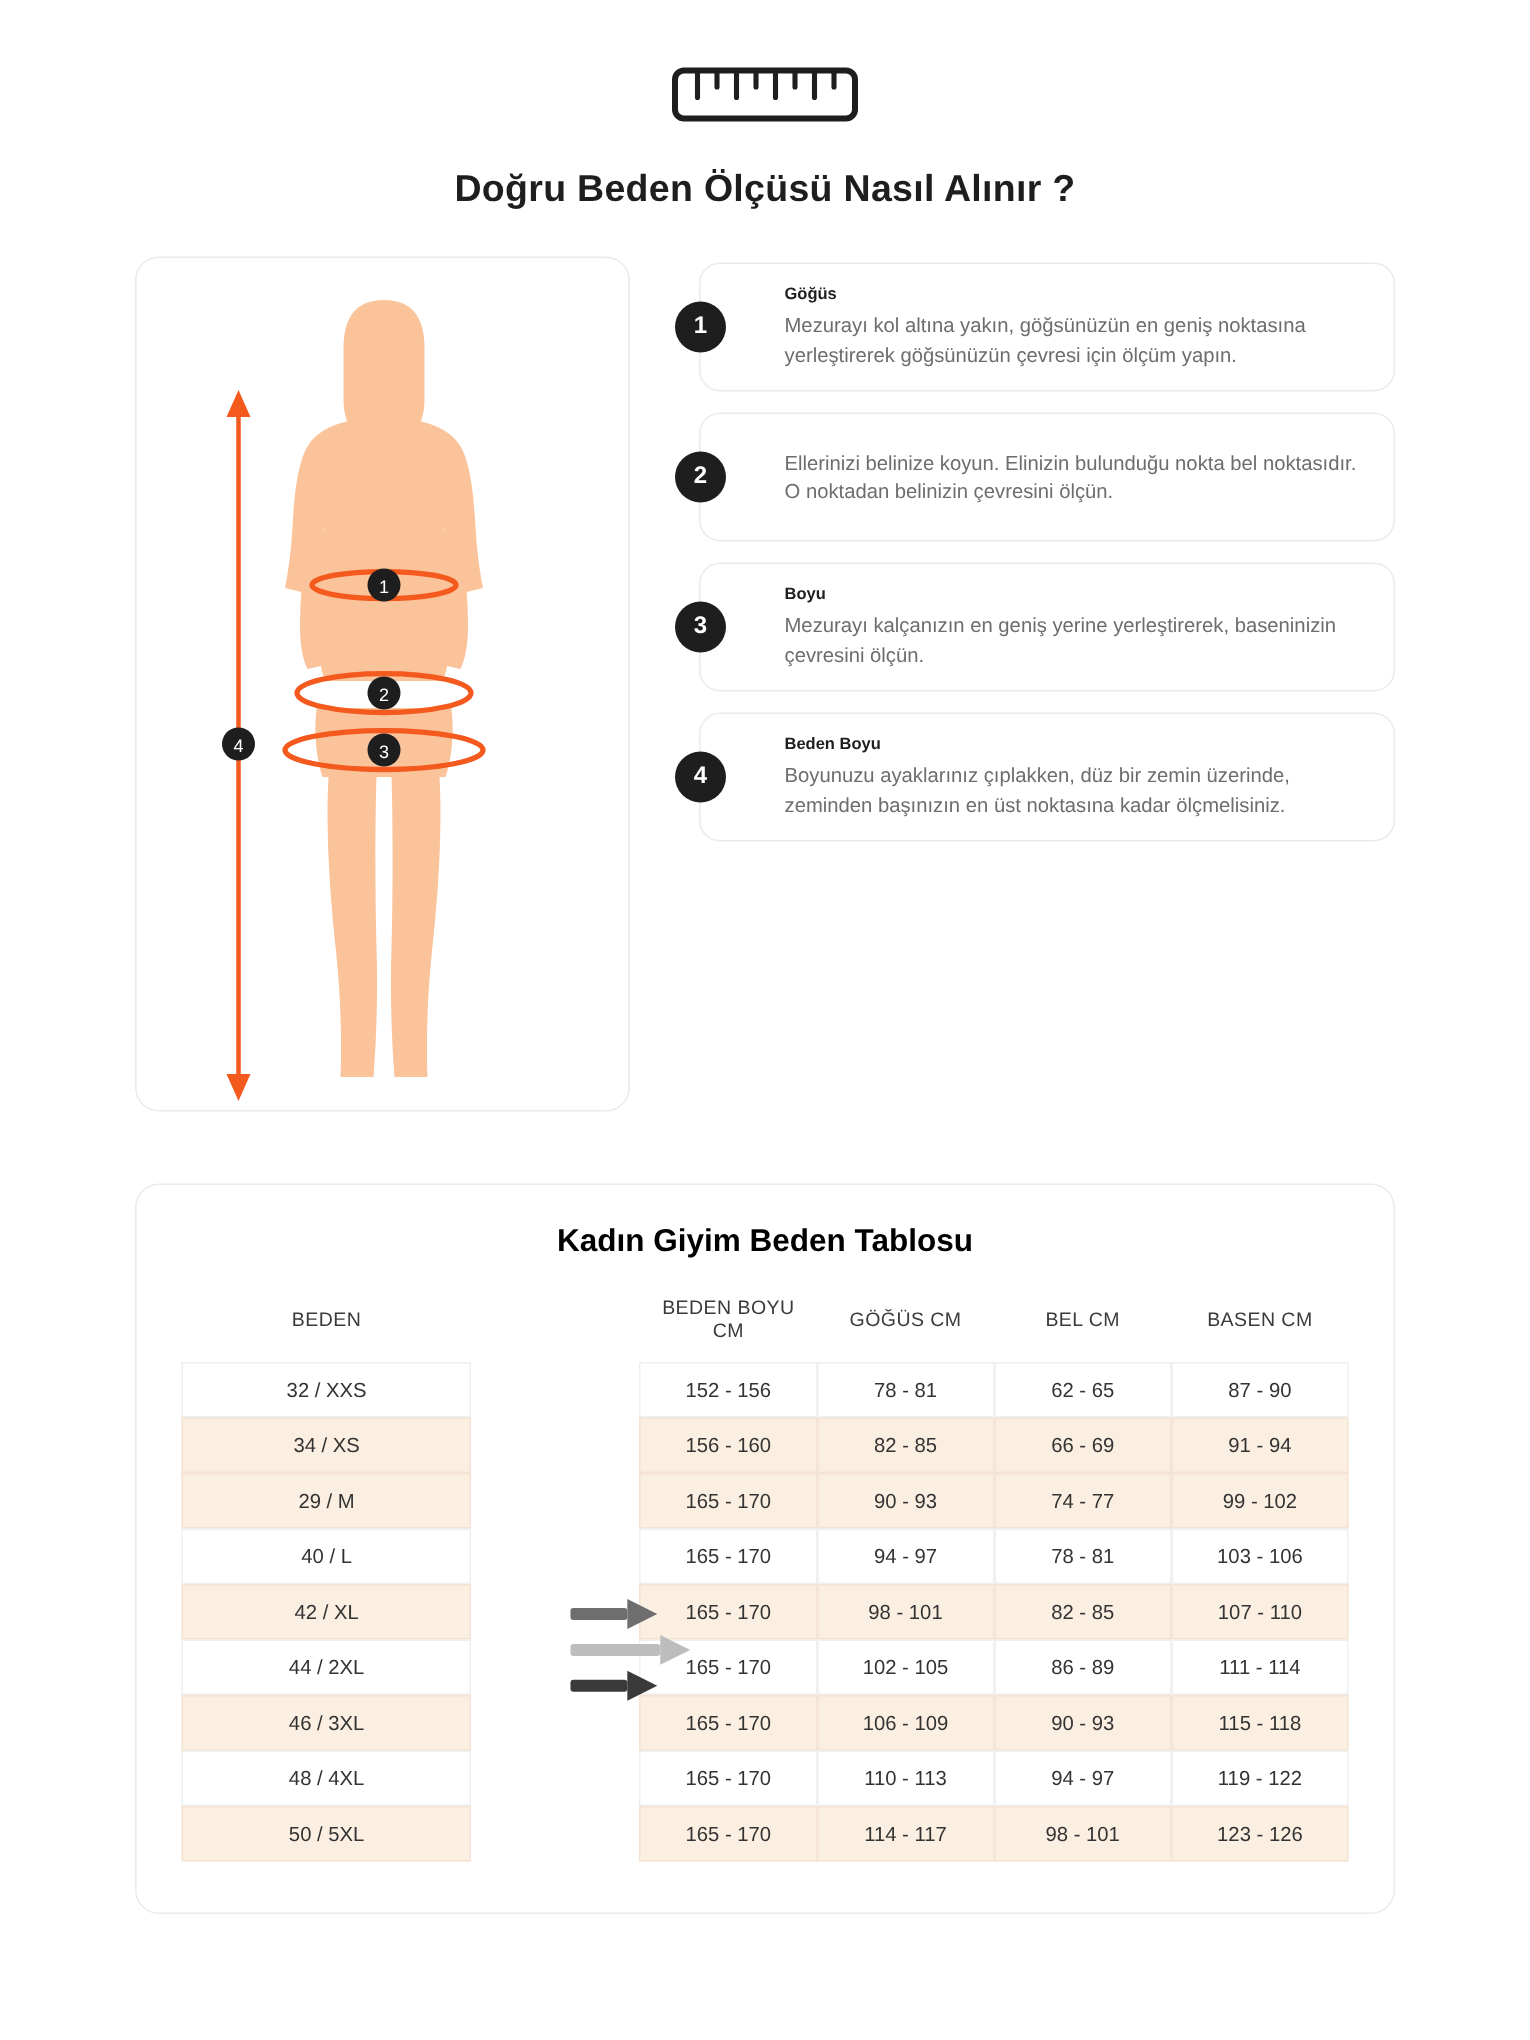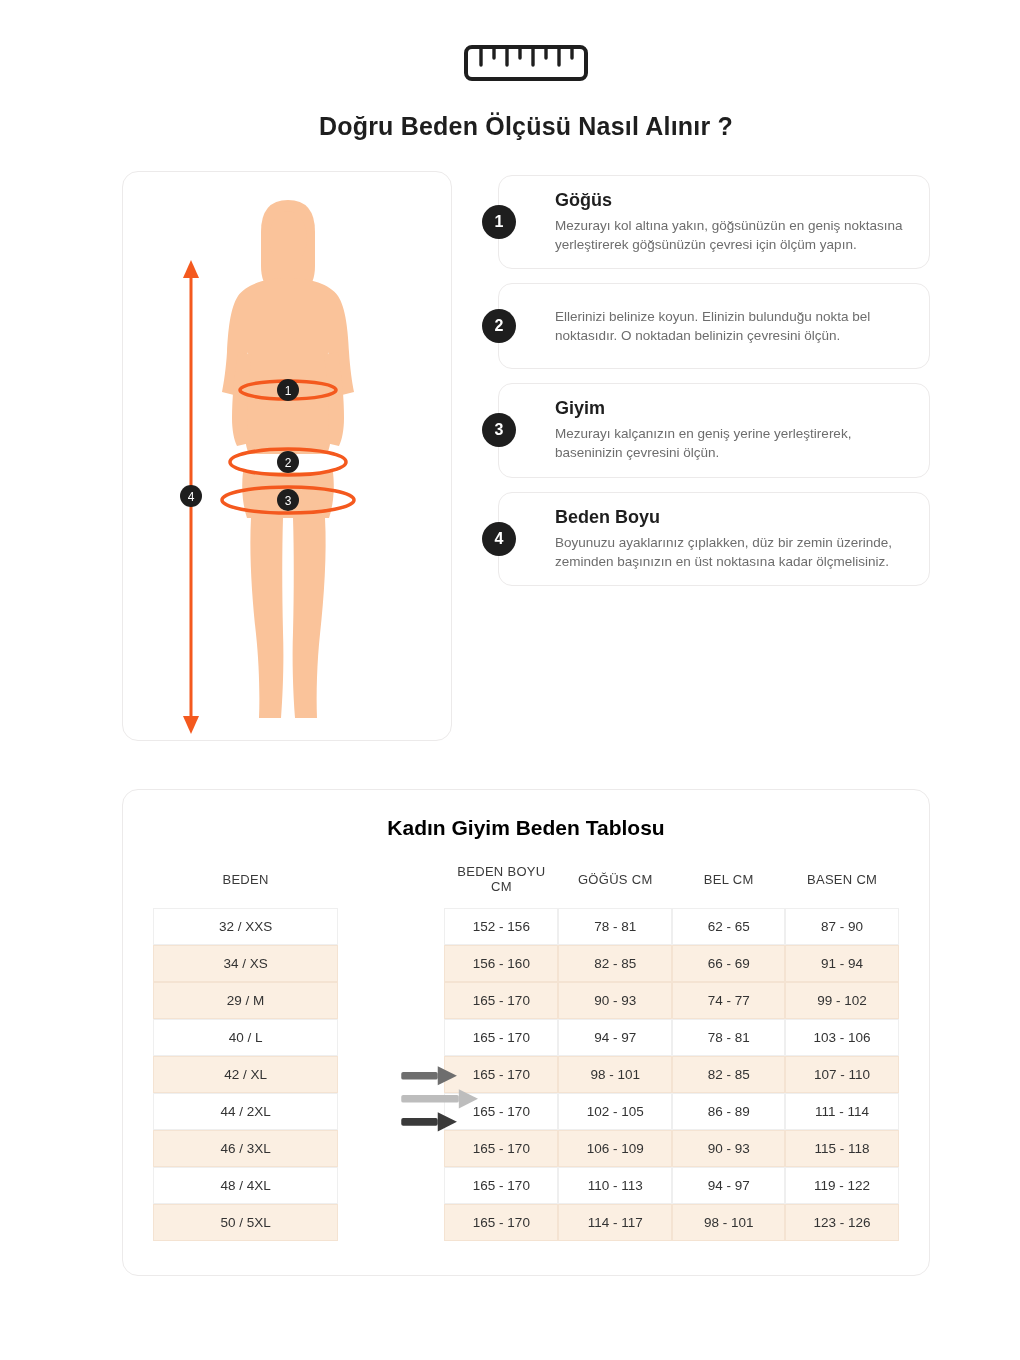--- a/index.html
+++ b/index.html
@@ -7,21 +7,20 @@
     margin: 0; padding: 0;
     width: 1020px; height: 1360px;
     background: #ffffff;
     font-family: "Liberation Sans", sans-serif;
     color: #2b2b2b;
   }
   .page {
     position: relative;
     width: 1020px; height: 1360px;
     overflow: hidden;
-    padding-left: 32px;
   }
 
   
   .ruler-wrap {
     width: 100%;
     display: flex;
     justify-content: center;
     padding-top: 38px;
   }
   .page-title {
@@ -73,21 +72,21 @@
     transform: translateY(-50%);
     width: 34px; height: 34px;
     border-radius: 50%;
     background: #1e1e1e;
     color: #fff;
     font-size: 16px;
     font-weight: bold;
     display: flex; align-items: center; justify-content: center;
   }
   .step-title {
-    font-size: 18px;
+    font-size: 11px;
     font-weight: bold;
     color: #1e1e1e;
     margin-bottom: 5px;
   }
   .step-text {
     font-size: 13.5px;
     line-height: 1.42;
     color: #6d6d6d;
     max-width: 430px;
   }
@@ -243,21 +242,21 @@
         <div class="step-text">Mezurayı kol altına yakın, göğsünüzün en geniş noktasına yerleştirerek göğsünüzün çevresi için ölçüm yapın.</div>
       </div>
 
       <div class="step">
         <div class="step-badge">2</div>
         <div class="step-text">Ellerinizi belinize koyun. Elinizin bulunduğu nokta bel noktasıdır. O noktadan belinizin çevresini ölçün.</div>
       </div>
 
       <div class="step">
         <div class="step-badge">3</div>
-        <div class="step-title">Giyim</div>
+        <div class="step-title">Boyu</div>
         <div class="step-text">Mezurayı kalçanızın en geniş yerine yerleştirerek, baseninizin çevresini ölçün.</div>
       </div>
 
       <div class="step">
         <div class="step-badge">4</div>
         <div class="step-title">Beden Boyu</div>
         <div class="step-text">Boyunuzu ayaklarınız çıplakken, düz bir zemin üzerinde, zeminden başınızın en üst noktasına kadar ölçmelisiniz.</div>
       </div>
 
     </div>

